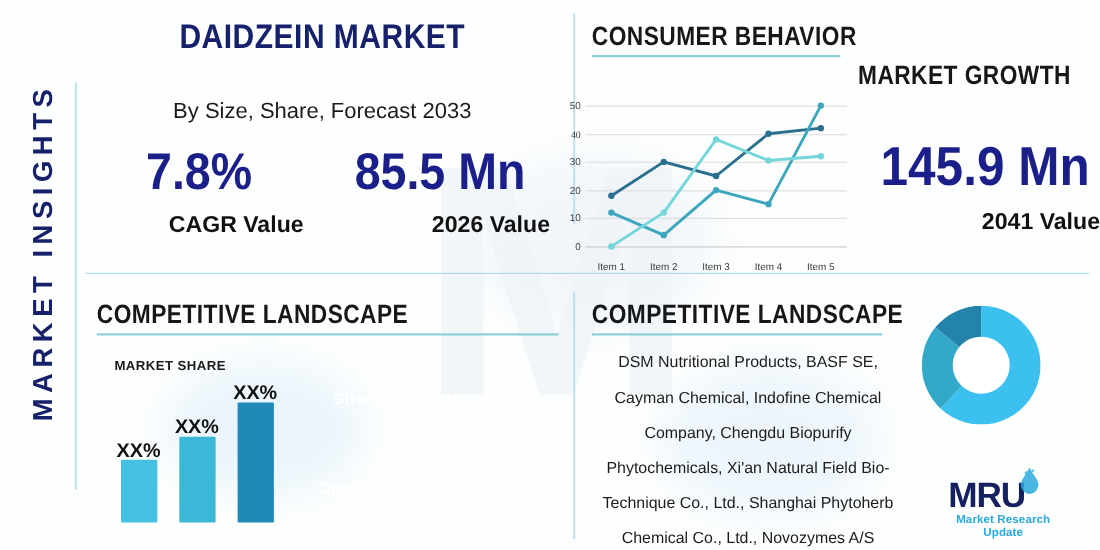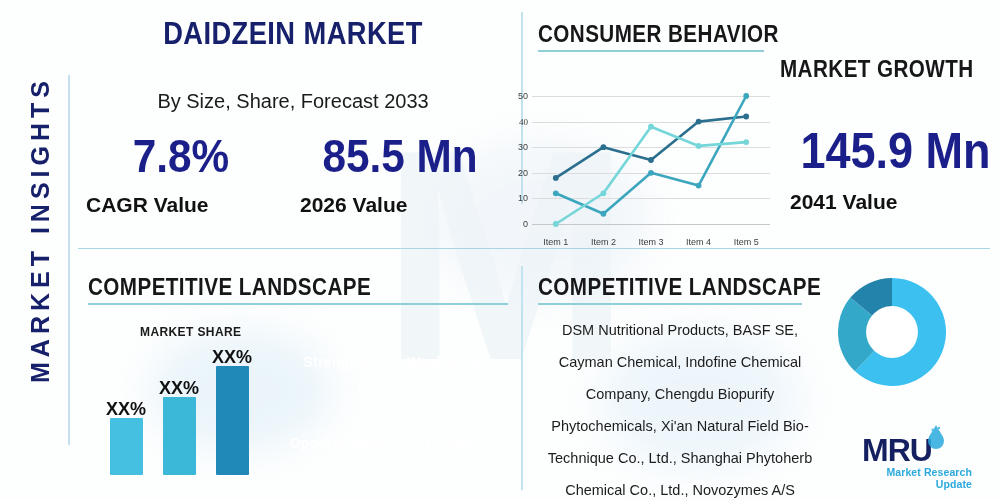--- a/index.html
+++ b/index.html
@@ -63,21 +63,21 @@
   .sect-rule{position:absolute;height:2px;background:#8ecfd8;}
 
   
   .stat-num{
     position:absolute;text-align:center;
     font-size:47px;font-weight:700;color:#1b1f8a;
     font-family:"Liberation Sans Narrow","Liberation Sans",sans-serif;
     transform:scaleX(.9);transform-origin:center;white-space:nowrap;
   }
   .stat-lab{
-    position:absolute;text-align:left;
+    position:absolute;text-align:right;
     font-size:21px;font-weight:700;color:#111;white-space:nowrap;
   }
 
   
   .linechart{position:absolute;left:532px;top:96px;width:238px;height:128px;}
   .lc-ylab{
     position:absolute;right:100%;margin-right:4px;
     font-size:9px;color:#3d3d3d;transform:translateY(-50%);white-space:nowrap;
   }
   .lc-grid{position:absolute;left:0;right:0;height:1px;background:#dcdcdc;}
@@ -88,21 +88,21 @@
 
   
   .barchart{position:absolute;left:100px;top:350px;width:150px;height:125px;}
   .bar{position:absolute;bottom:0;width:33px;border-radius:1px;}
   .bar-lab{
     position:absolute;font-size:18px;font-weight:700;color:#111;
     transform:translateX(-50%);white-space:nowrap;
   }
   .ms-title{
     position:absolute;left:104px;top:325px;
-    font-size:12px;font-weight:700;color:#1a1a1a;letter-spacing:.4px;margin-left:36px;
+    font-size:12px;font-weight:700;color:#1a1a1a;letter-spacing:.4px;
   }
 
   
   .swot{
     position:absolute;border-radius:9px;
     display:flex;align-items:center;justify-content:center;
     color:#ffffff;font-size:14px;font-weight:600;
     font-family:"Liberation Sans Narrow","Liberation Sans",sans-serif;
     letter-spacing:.3px;
   }
@@ -113,21 +113,21 @@
     text-align:center;font-size:14.5px;line-height:32px;color:#1c1c1c;
   }
 
   
   .logo-mru{
     position:absolute;left:862px;top:432px;
     font-size:32px;font-weight:700;color:#14205f;letter-spacing:-1px;
     font-family:"Liberation Sans",sans-serif;
   }
   .logo-tag{
-    position:absolute;left:852px;top:466px;width:120px;text-align:right;
+    position:absolute;left:852px;top:466px;width:120px;text-align:center;
     font-size:10.5px;font-weight:700;color:#2aa9dd;letter-spacing:.1px;
   }
 </style>
 </head>
 <body>
 
 <div id="root">
 
   <div class="wm-blob blob1"></div>
   <div class="wm-blob blob2"></div>

